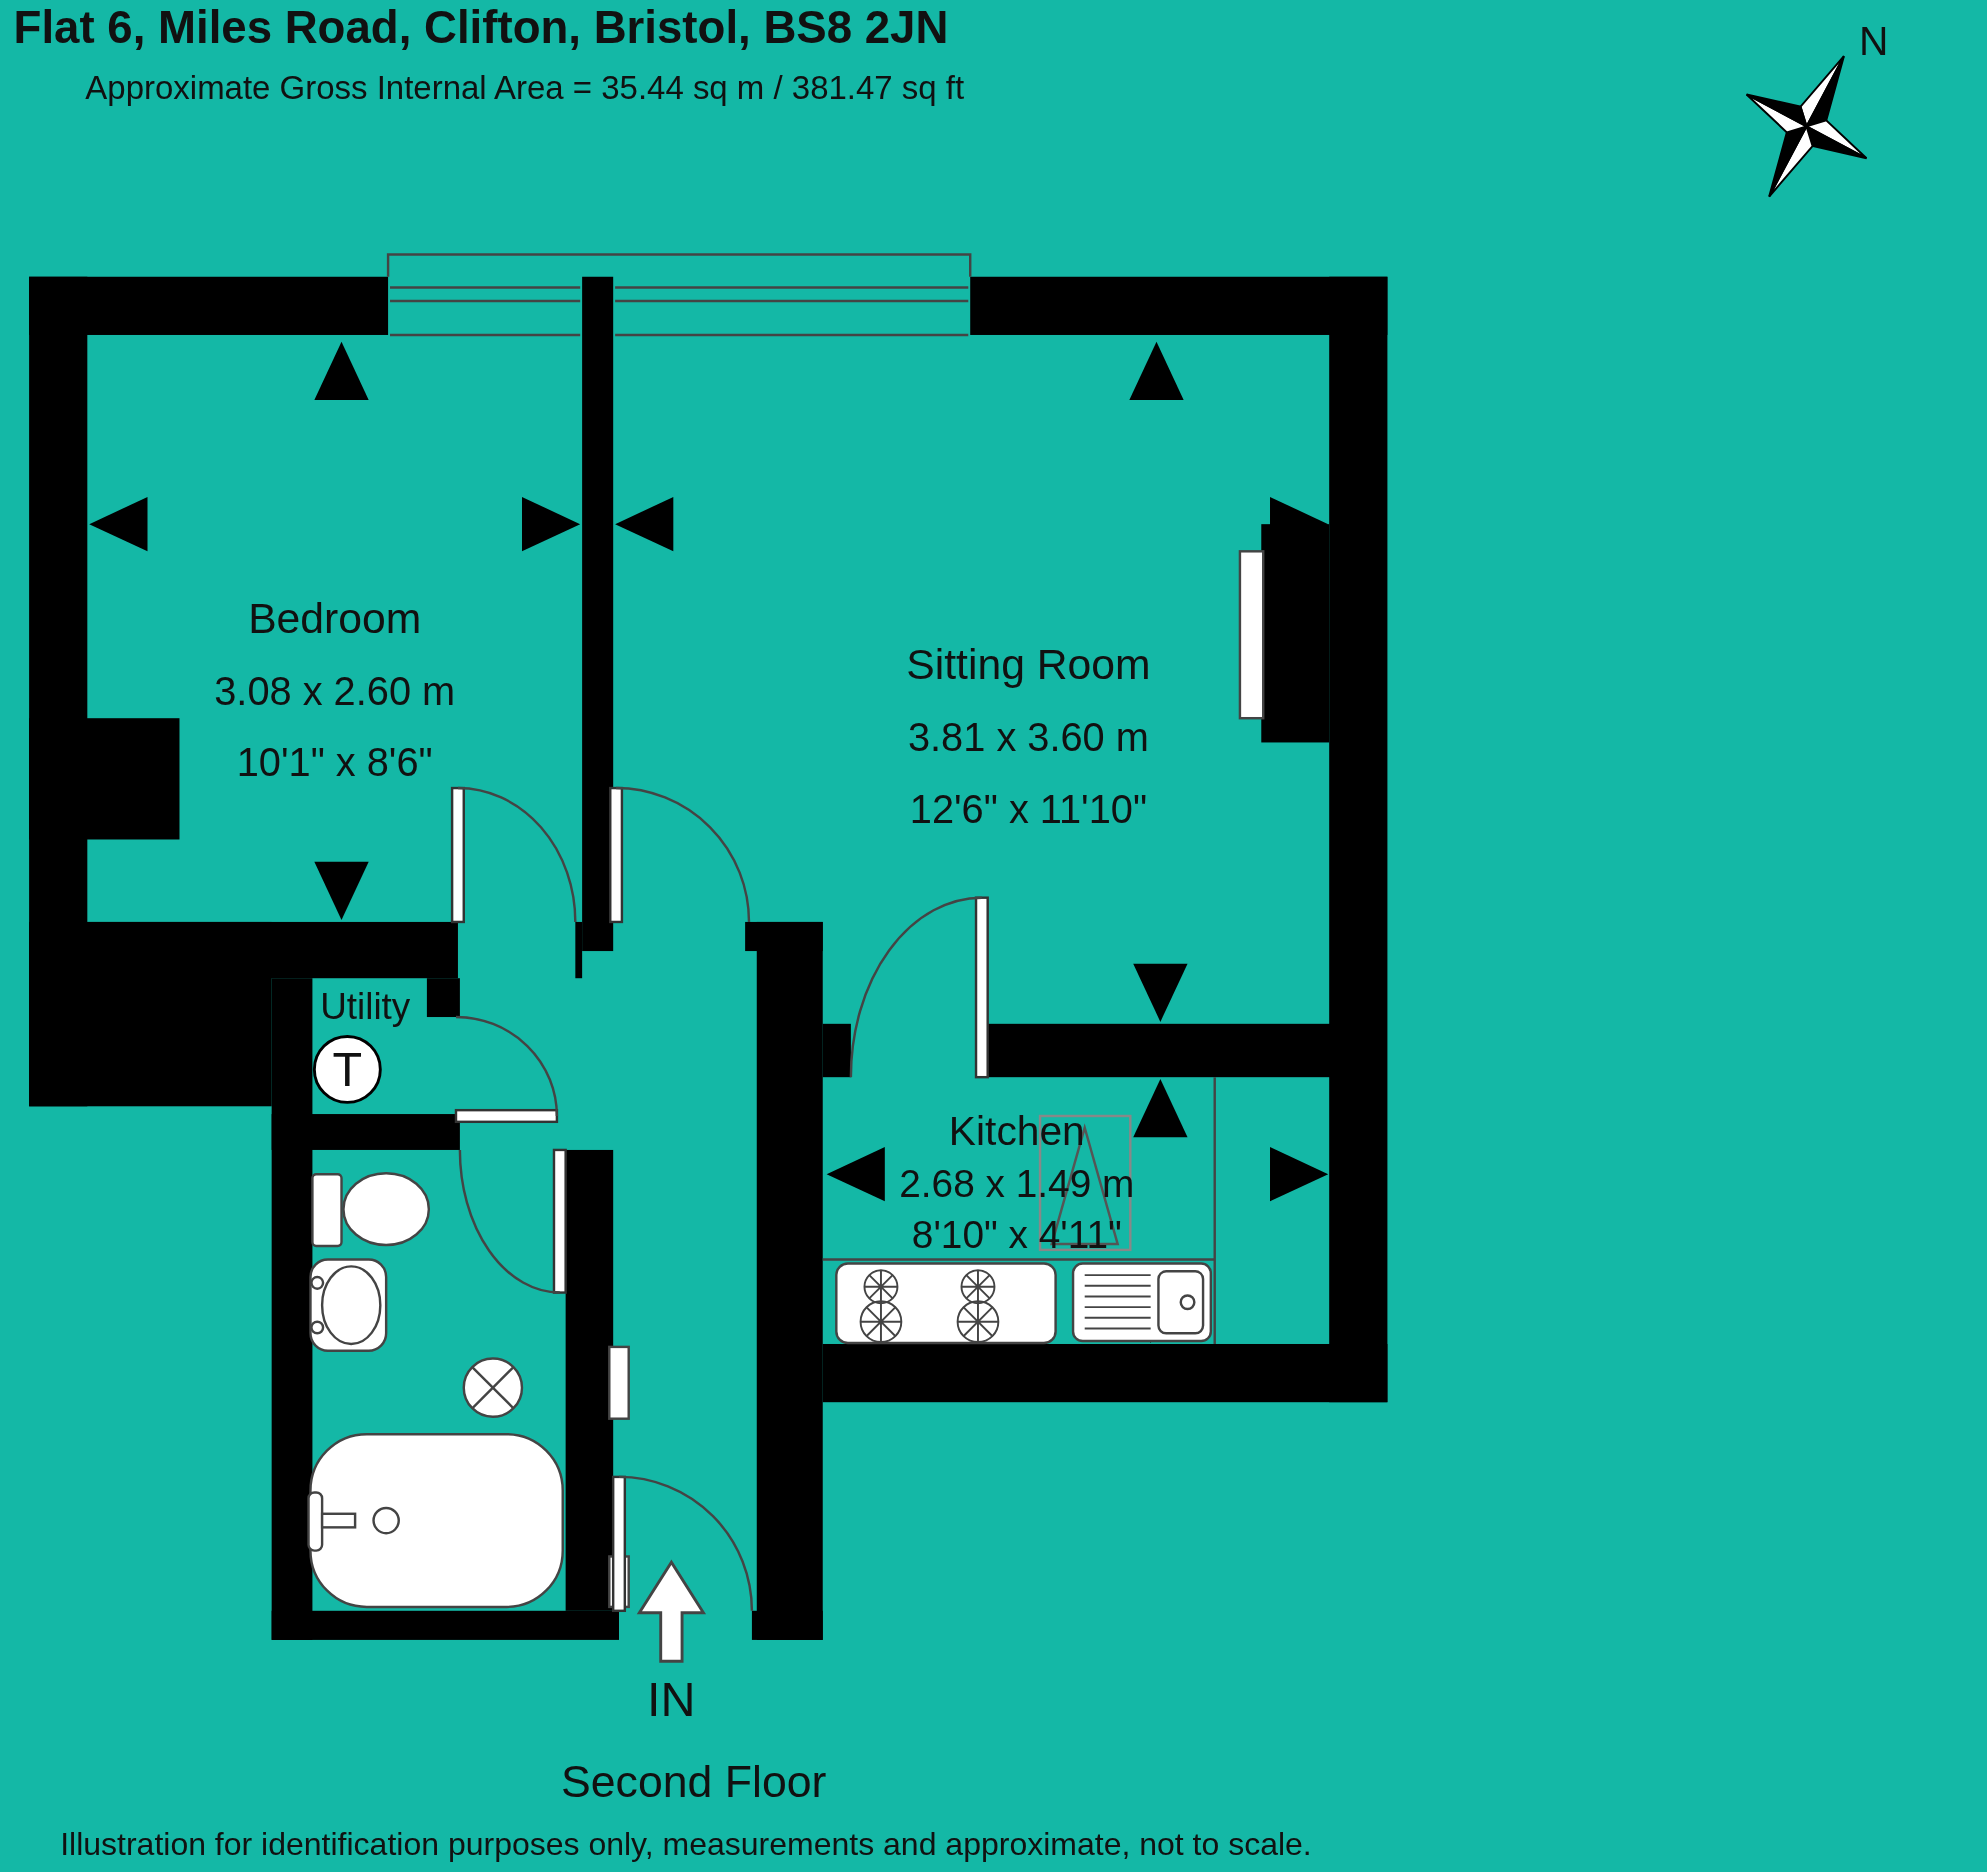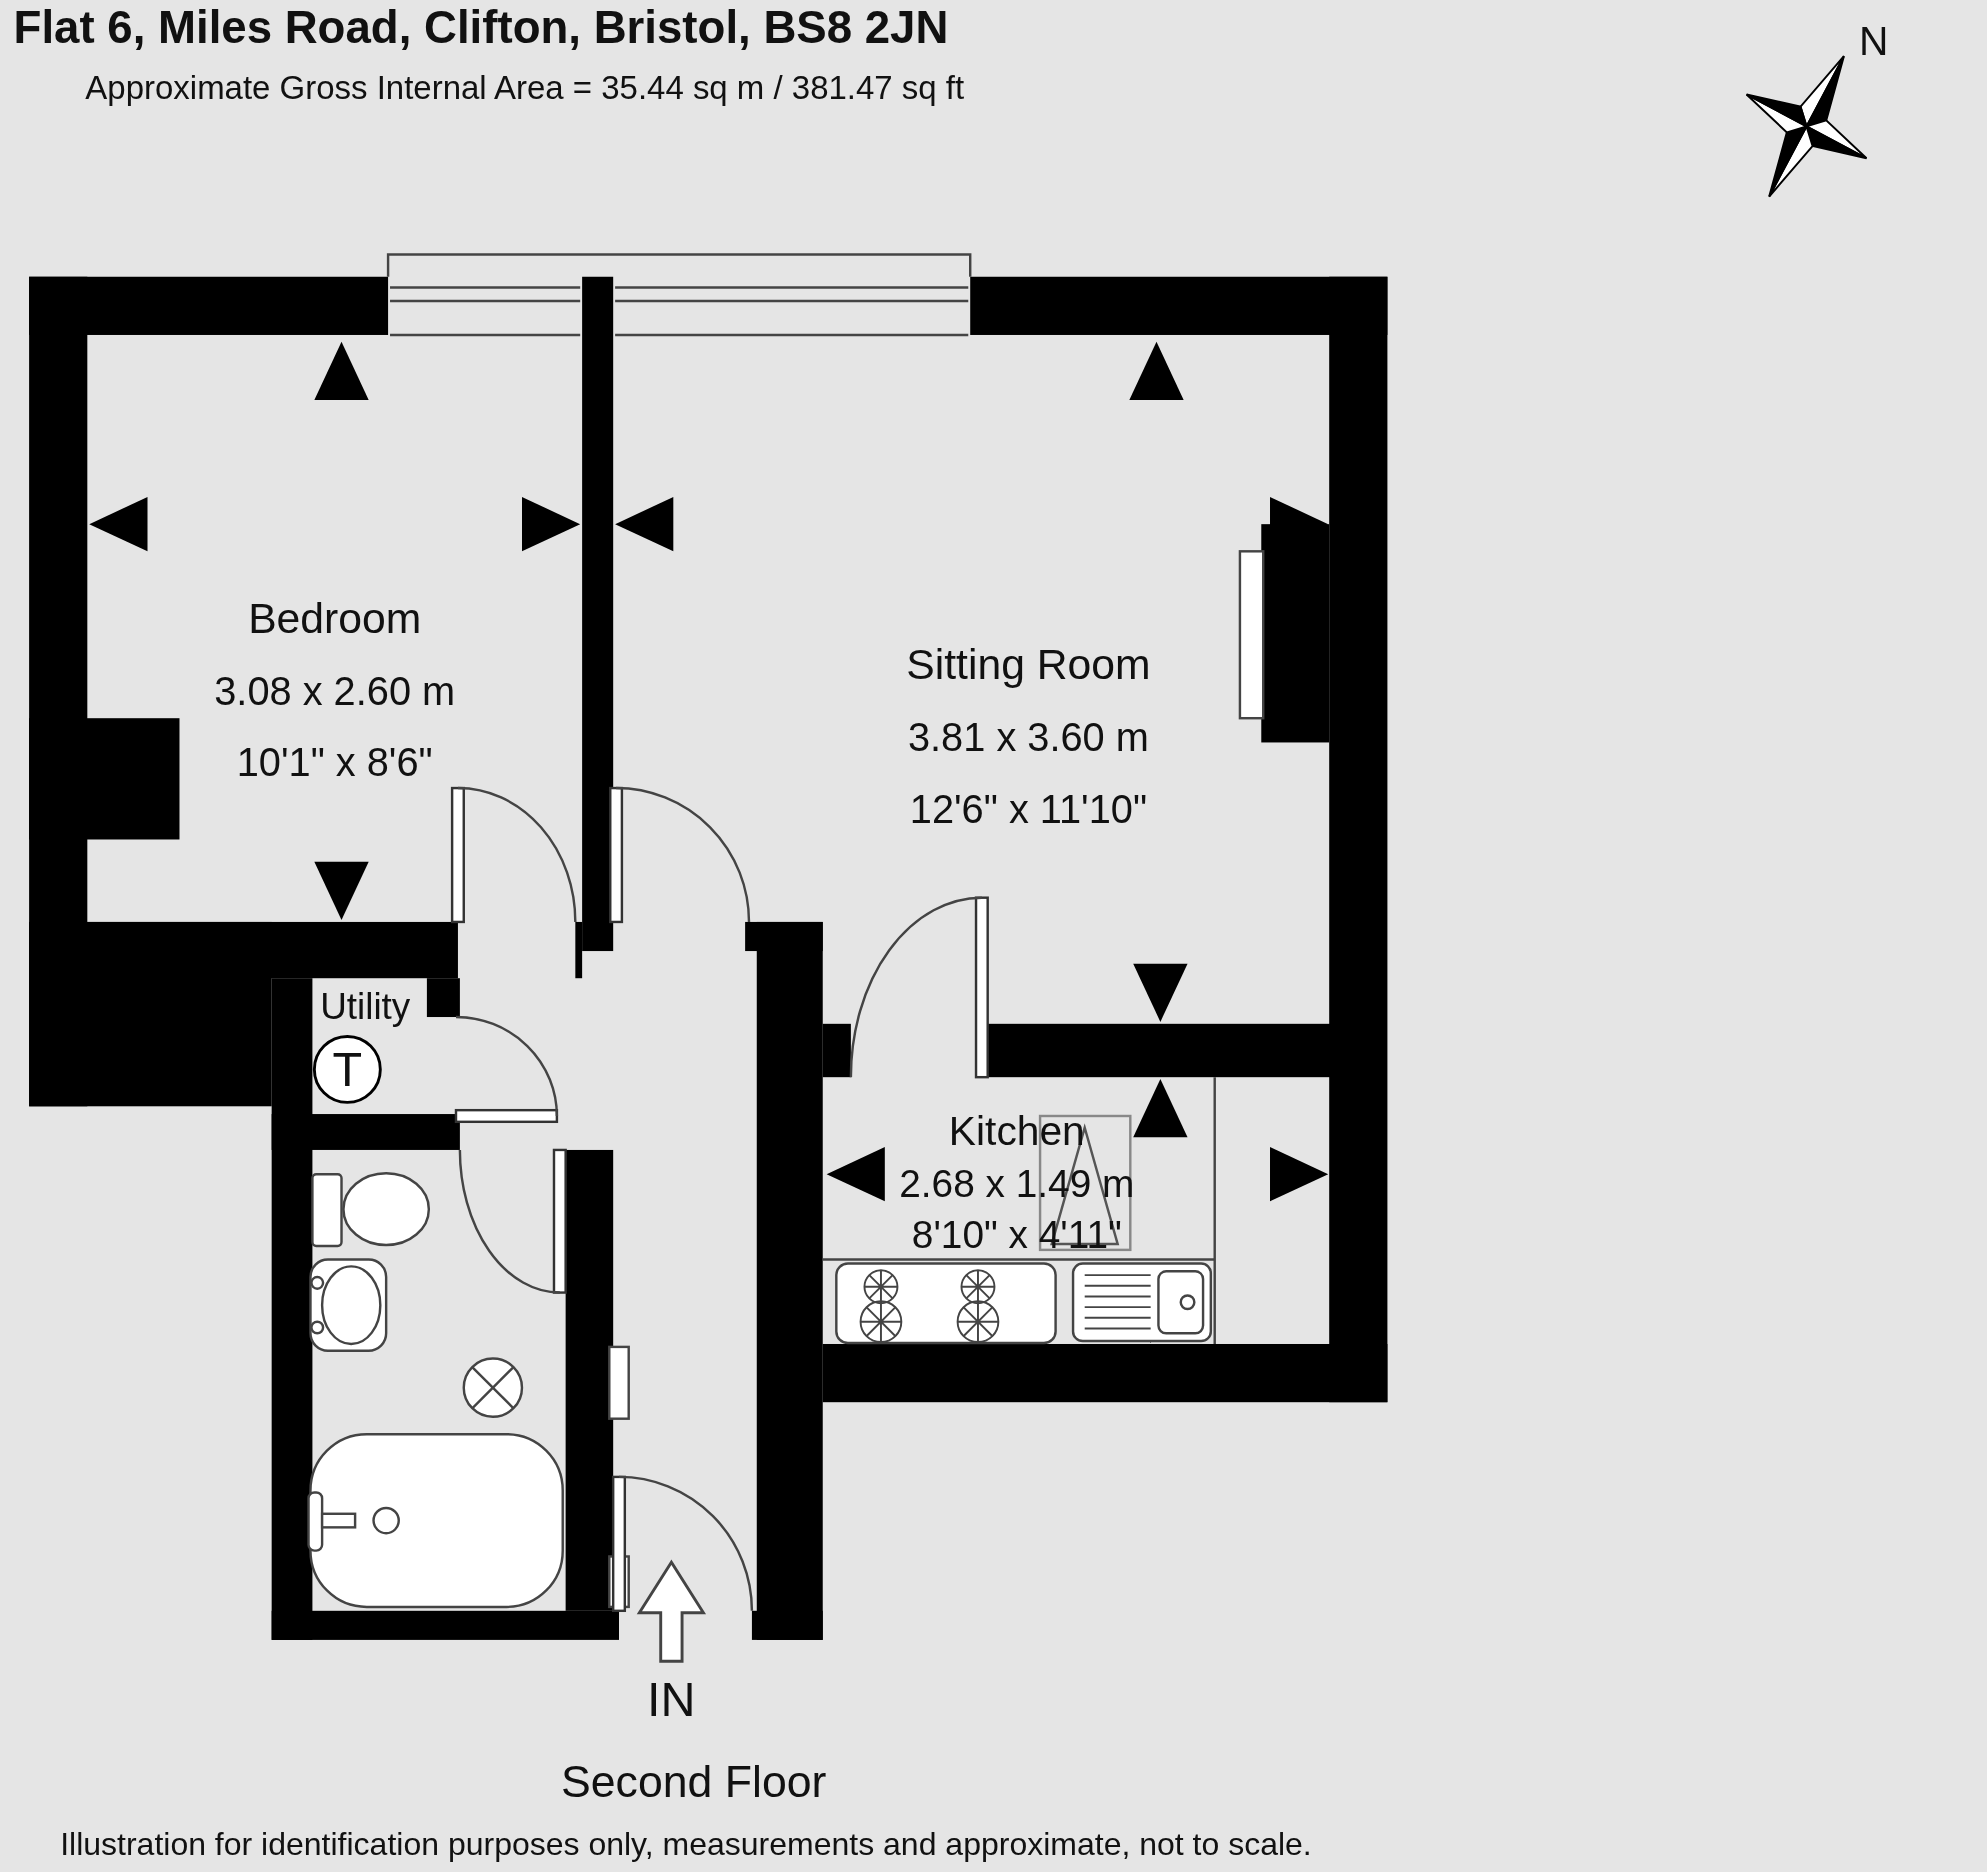--- a/index.html
+++ b/index.html
@@ -1,16 +1,16 @@
 <!DOCTYPE html>
 <html><head>
 <meta charset="utf-8">
 <style>
   html,body{margin:0;padding:0;background:#ffffff;}
-  .page{position:relative;width:1987px;height:1873px;background:#e5e5e5;overflow:hidden;}
+  .page{position:relative;width:1987px;height:1873px;background:#14b8a6;overflow:hidden;}
   svg{position:absolute;left:0;top:0;width:100%;height:100%;}
   .t{font-family:"Liberation Sans","DejaVu Sans",sans-serif;fill:#111;}
   .title{font-size:47px;font-weight:bold;letter-spacing:0px;}
   .subtitle{font-size:34px;}
   .room{font-size:44px;}
   .dims{font-size:41px;}
   .small{font-size:38px;}
   .wall{fill:#000;stroke:none;}
   .thin{stroke:#444;stroke-width:2.5;fill:none;}
   .leaf{fill:#fff;stroke:#333;stroke-width:2.5;}

